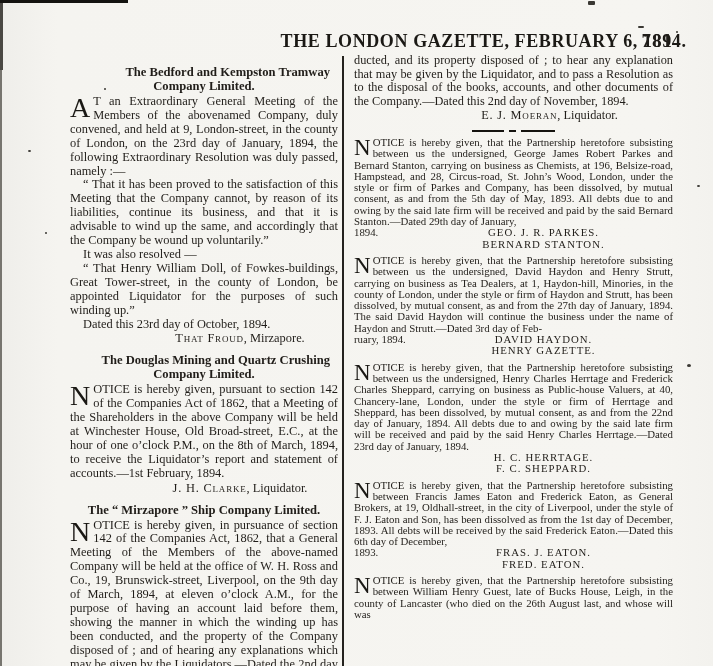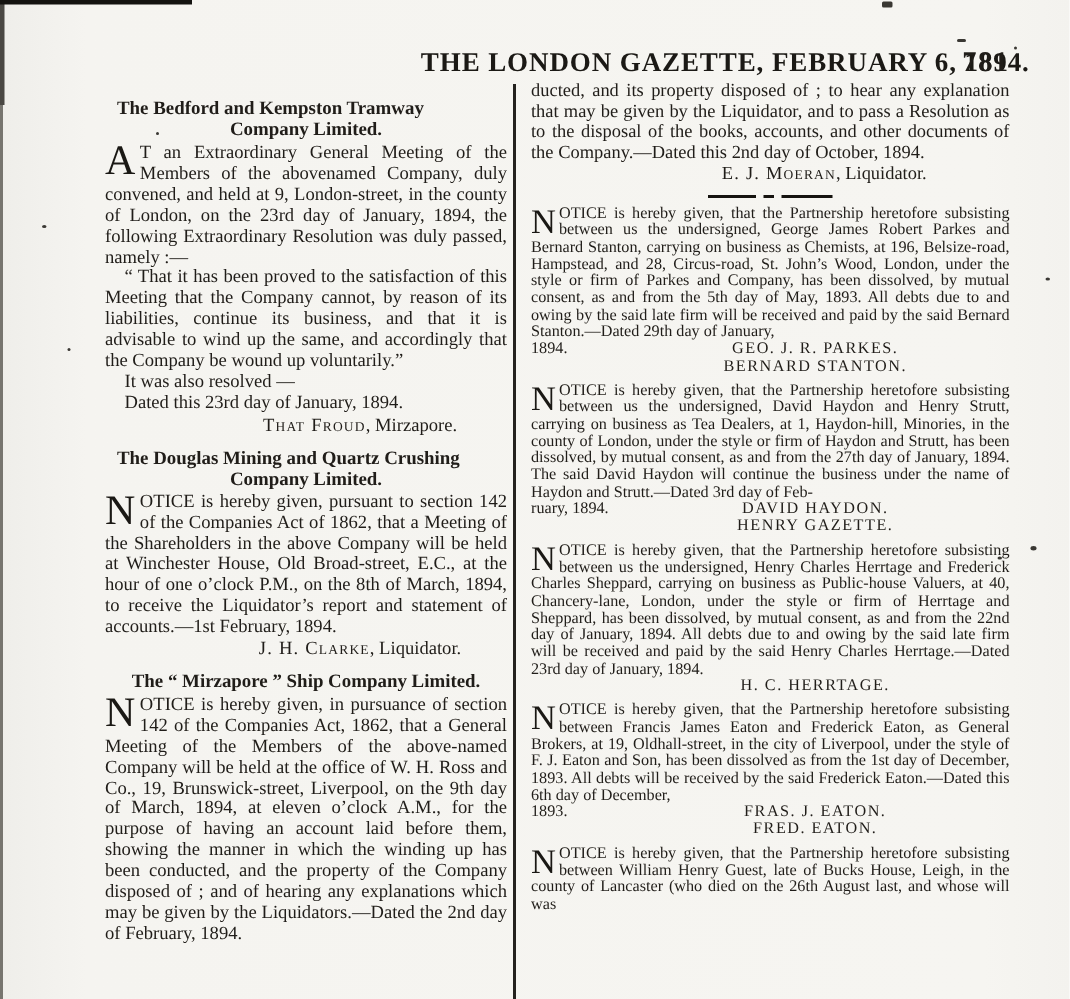--- a/index.html
+++ b/index.html
@@ -27,21 +27,21 @@
   }
   .pageno { font-weight:bold; font-size:19px; letter-spacing:1px; margin-left:-45px; }
 
   
   .col-rule { position:absolute; left:342px; top:56px; width:2px; height:610px; background:#24221e; }
 
   
   .lcol { position:absolute; left:70px; top:58px; width:268px; font-size:12.4px; line-height:13.9px; text-align:justify; }
   .rcol { position:absolute; left:354px; top:54px; width:319px; font-size:12.3px; line-height:13.5px; text-align:justify; }
 
-  .heading { text-align:left; font-weight:bold; font-size:12.6px; line-height:14px; margin:7px 8px 2px; text-align-last:center; }
+  .heading { text-align:right; font-weight:bold; font-size:12.6px; line-height:14px; margin:7px 8px 2px; text-align-last:center; }
   .para { margin:0; }
   .para.indent { text-indent:13px; }
   .dropcap { float:left; font-size:28px; line-height:23px; padding:1px 3px 0 0; color:#1a1814; }
   .dropcap.small { font-size:23px; line-height:19px; padding:1px 2px 0 0; }
 
   .sig { text-align-last:center; padding-left:72px; margin:1px 0 2px; white-space:nowrap; }
   .sc { font-variant: small-caps; letter-spacing:0.8px; }
 
   
   .rnotice { font-size:10.8px; line-height:11.3px; margin-top:5px; }
@@ -78,35 +78,36 @@
   </div>
 
   <div class="col-rule"></div>
 
   <div class="lcol">
 
     <div class="heading">The Bedford and Kempston Tramway Company Limited.</div>
     <p class="para"><span class="dropcap">A</span><span>T an Extraordinary General Meeting of the Members of the abovenamed Company, duly convened, and held at 9, London-street, in the county of London, on the 23rd day of January, 1894, the following Extraordinary Resolution was duly passed, namely :—</span></p>
     <p class="para indent">“ That it has been proved to the satisfaction of this Meeting that the Company cannot, by reason of its liabilities, continue its business, and that it is advisable to wind up the same, and accordingly that the Company be wound up voluntarily.”</p>
     <p class="para indent">It was also resolved —</p>
-    <p class="para indent">Dated this 23rd day of January, 1894.</p>
+    <p class="para indent">“ That Henry William Doll, of Fowkes-buildings, Great Tower-street, in the county of London, be appointed Liquidator for the purposes of such winding up.”</p>
+    <p class="para indent">Dated this 23rd day of October, 1894.</p>
     <div class="sig"><span class="sc">That Froud</span><span>, Mirzapore.</span></div>
 
     <div class="heading">The Douglas Mining and Quartz Crushing Company Limited.</div>
     <p class="para"><span class="dropcap">N</span><span>OTICE is hereby given, pursuant to section 142 of the Companies Act of 1862, that a Meeting of the Shareholders in the above Company will be held at Winchester House, Old Broad-street, E.C., at the hour of one o’clock P.M., on the 8th of March, 1894, to receive the Liquidator’s report and statement of accounts.—1st February, 1894.</span></p>
     <div class="sig"><span class="sc">J. H. Clarke</span><span>, Liquidator.</span></div>
 
     <div class="heading">The “ Mirzapore ” Ship Company Limited.</div>
     <p class="para"><span class="dropcap">N</span><span>OTICE is hereby given, in pursuance of section 142 of the Companies Act, 1862, that a General Meeting of the Members of the above-named Company will be held at the office of W. H. Ross and Co., 19, Brunswick-street, Liverpool, on the 9th day of March, 1894, at eleven o’clock A.M., for the purpose of having an account laid before them, showing the manner in which the winding up has been conducted, and the property of the Company disposed of ; and of hearing any explanations which may be given by the Liquidators.—Dated the 2nd day of February, 1894.</span></p>
 
   </div>
 
   <div class="rcol">
 
-    <p class="para">ducted, and its property disposed of ; to hear any explanation that may be given by the Liquidator, and to pass a Resolution as to the disposal of the books, accounts, and other documents of the Company.—Dated this 2nd day of October, 1894.</p>
+    <p class="para">ducted, and its property disposed of ; to hear any explanation that may be given by the Liquidator, and to pass a Resolution as to the disposal of the books, accounts, and other documents of the Company.—Dated this 2nd day of November, 1894.</p>
     <div class="sig"><span class="sc">E. J. Moeran</span><span>, Liquidator.</span></div>
 
     <div class="orn">
         <i class="l"></i>
         <i class="m"></i>
         <i class="r"></i>
       </div>
 
     <div class="rnotice">
       <p class="para"><span class="dropcap small">N</span><span>OTICE is hereby given, that the Partnership heretofore subsisting between us the undersigned, George James Robert Parkes and Bernard Stanton, carrying on business as Chemists, at 196, Belsize-road, Hampstead, and 28, Circus-road, St. John’s Wood, London, under the style or firm of Parkes and Company, has been dissolved, by mutual consent, as and from the 5th day of May, 1893.  All debts due to and owing by the said late firm will be received and paid by the said Bernard Stanton.—Dated 29th day of January,</span></p>
@@ -116,20 +117,21 @@
 
     <div class="rnotice">
       <p class="para"><span class="dropcap small">N</span><span>OTICE is hereby given, that the Partnership heretofore subsisting between us the undersigned, David Haydon and Henry Strutt, carrying on business as Tea Dealers, at 1, Haydon-hill, Minories, in the county of London, under the style or firm of Haydon and Strutt, has been dissolved, by mutual consent, as and from the 27th day of January, 1894.  The said David Haydon will continue the business under the name of Haydon and Strutt.—Dated 3rd day of Feb-</span></p>
       <div class="sig-row inner"><span class="sig-tail">ruary, 1894.</span><span>DAVID HAYDON.</span></div>
       <div class="sig-row"><span>HENRY GAZETTE.</span></div>
     </div>
 
     <div class="rnotice">
       <p class="para"><span class="dropcap small">N</span><span>OTICE is hereby given, that the Partnership heretofore subsisting between us the undersigned, Henry Charles Herrtage and Frederick Charles Sheppard, carrying on business as Public-house Valuers, at 40, Chancery-lane, London, under the style or firm of Herrtage and Sheppard, has been dissolved, by mutual consent, as and from the 22nd day of January, 1894. All debts due to and owing by the said late firm will be received and paid by the said Henry Charles Herrtage.—Dated 23rd day of January, 1894.</span></p>
       <div class="sig-row"><span>H. C. HERRTAGE.</span></div>
+      <div class="sig-row"><span>F. C. SHEPPARD.</span></div>
     </div>
 
     <div class="rnotice">
       <p class="para"><span class="dropcap small">N</span><span>OTICE is hereby given, that the Partnership heretofore subsisting between Francis James Eaton and Frederick Eaton, as General Brokers, at 19, Oldhall-street, in the city of Liverpool, under the style of F. J. Eaton and Son, has been dissolved as from the 1st day of December, 1893.  All debts will be received by the said Frederick Eaton.—Dated this 6th day of December,</span></p>
       <div class="sig-row inner"><span class="sig-tail">1893.</span><span>FRAS. J. EATON.</span></div>
       <div class="sig-row"><span>FRED. EATON.</span></div>
     </div>
 
     <div class="rnotice">
       <p class="para"><span class="dropcap small">N</span><span>OTICE is hereby given, that the Partnership heretofore subsisting between William Henry Guest, late of Bucks House, Leigh, in the county of Lancaster (who died on the 26th August last, and whose will was</span></p>

